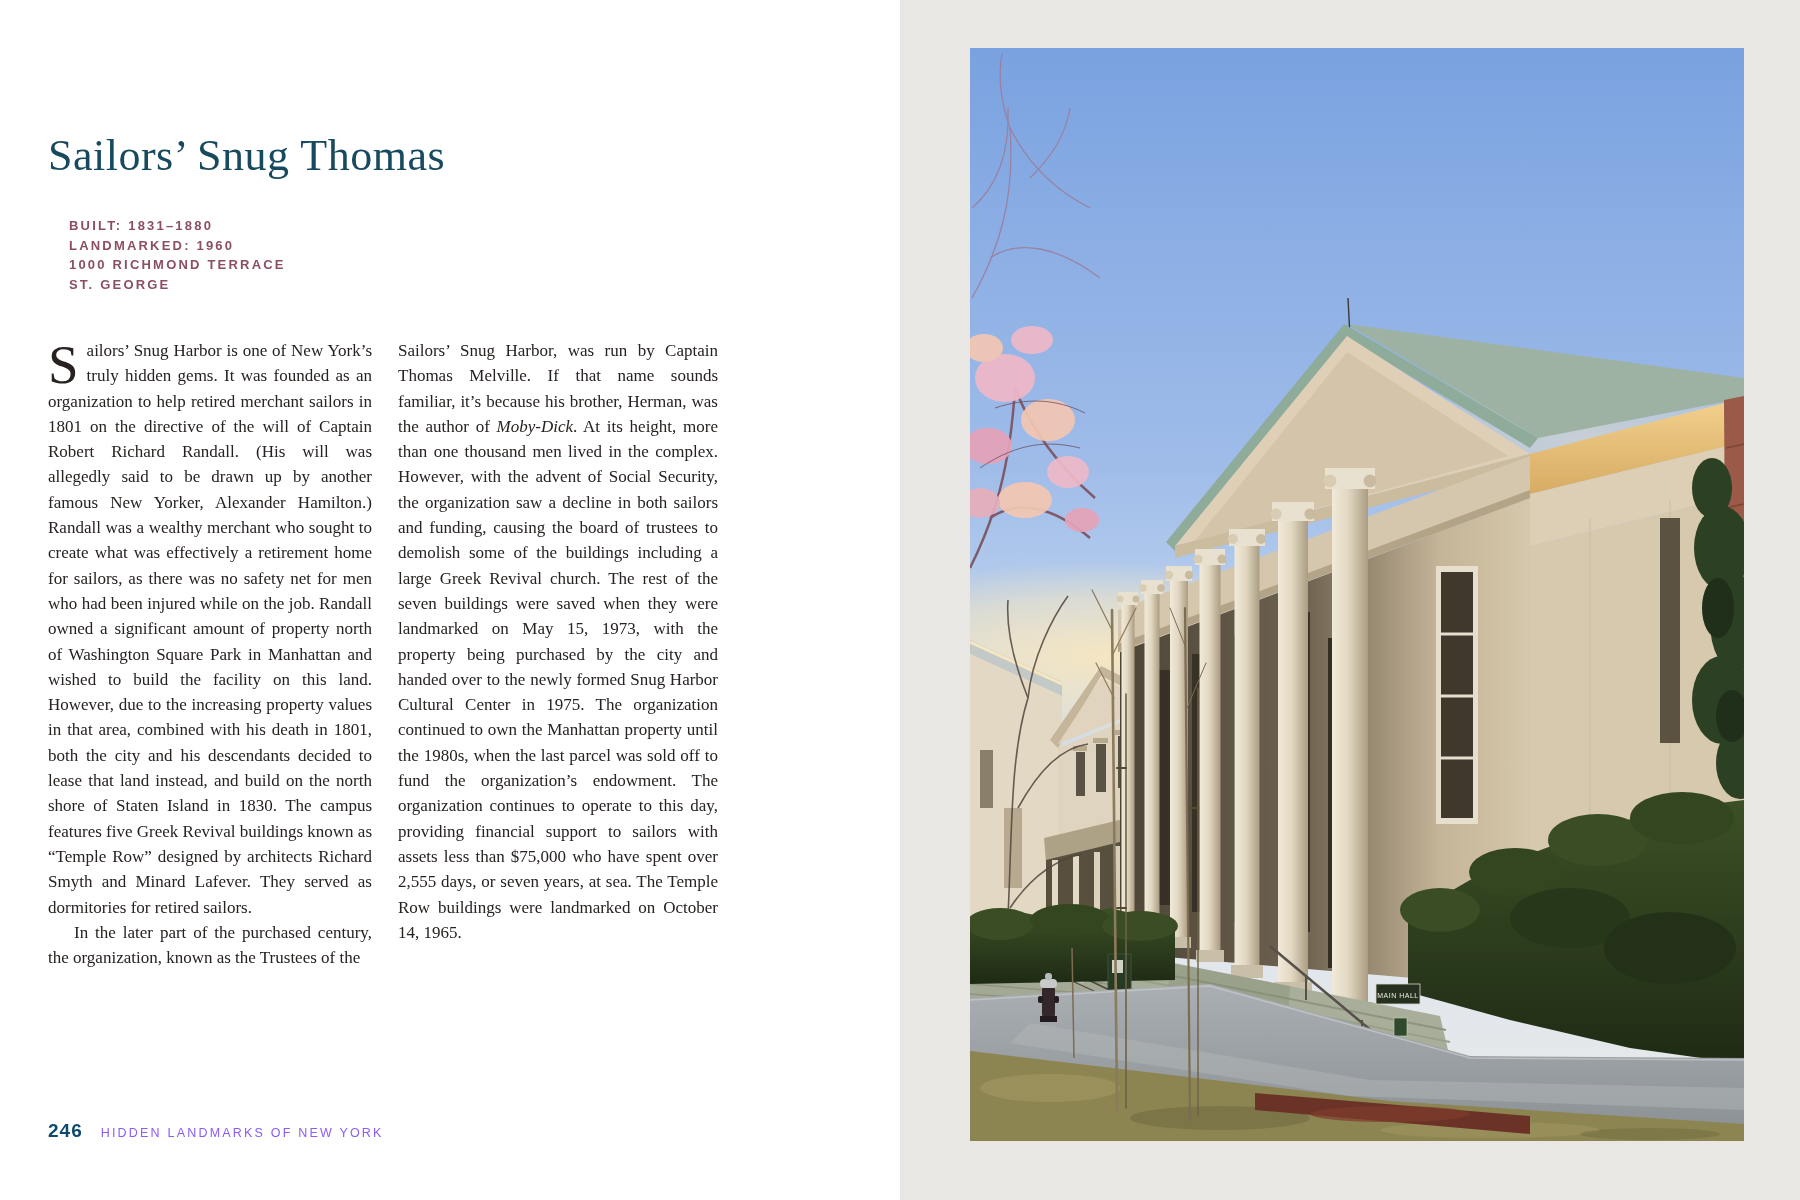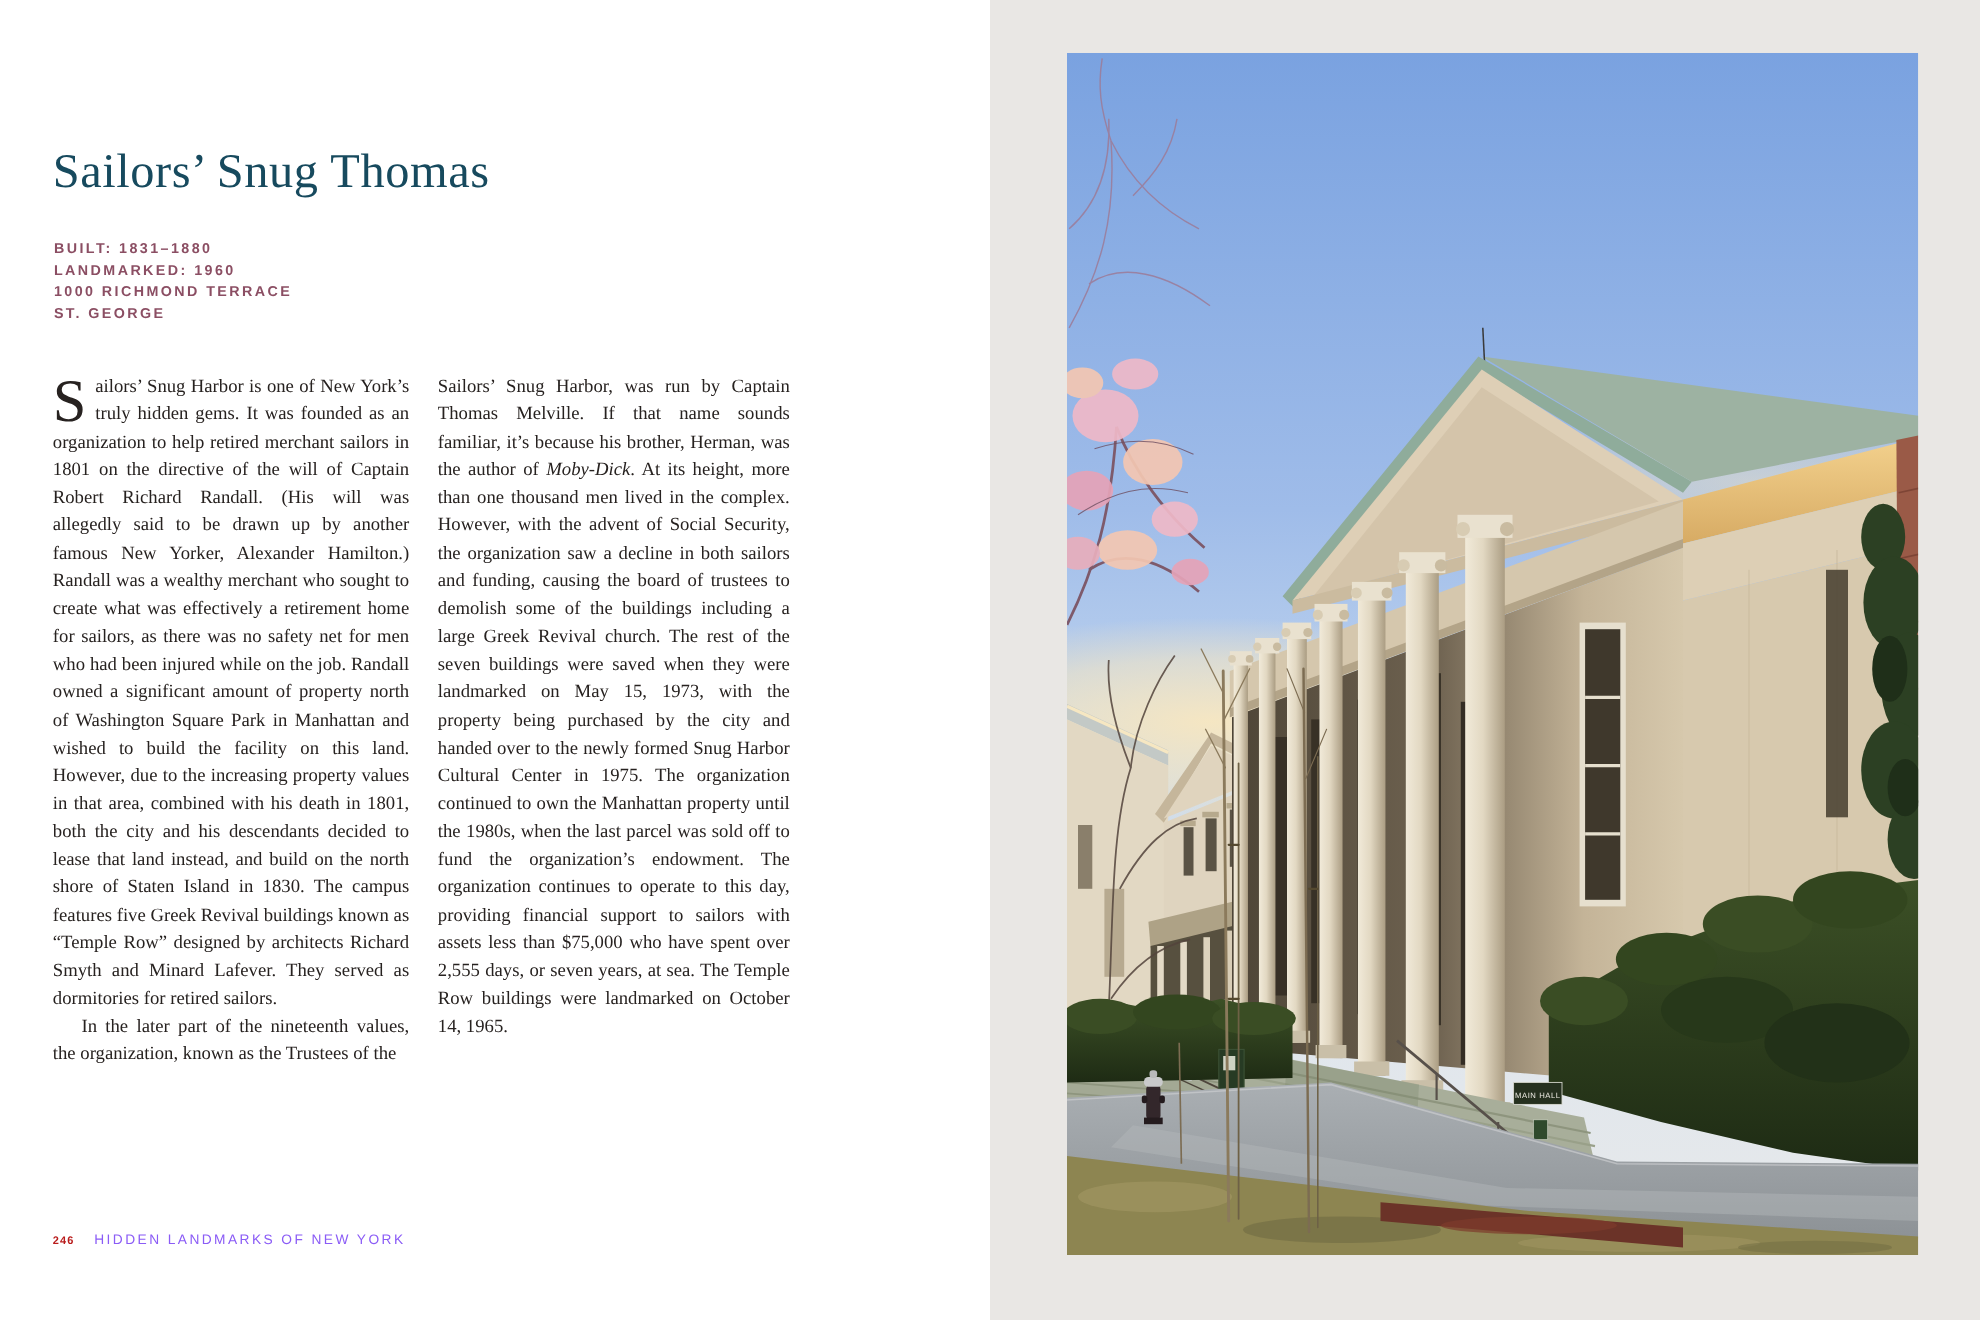--- a/index.html
+++ b/index.html
@@ -10,35 +10,35 @@
   
   .page-left { position:relative; width:900px; height:1200px; background:#ffffff; }
   .page-title {
     position:absolute; left:48px; top:134px;
     font-family:"Liberation Serif", serif; font-weight:400;
     font-size:44px; line-height:1; letter-spacing:.5px; color:#174a5e;
   }
   .detail-block { position:absolute; left:49px; top:216px; }
   .detail-block div {
     font-family:"Liberation Sans", sans-serif; font-weight:bold;
-    font-size:13px; letter-spacing:2.2px; color:#8b4e63; line-height:19.5px;
+    font-size:13px; letter-spacing:2.2px; color:#8b4e63; line-height:19.5px;margin-left:20px;
   }
   .body-cols { position:absolute; left:48px; top:338px; width:670px; display:flex; gap:26px; }
   .col { font-size:17px; line-height:25.3px; color:#272220;
          text-align:justify; text-justify:inter-word;
          hyphens:auto; -webkit-hyphens:auto; }
   .col1 { width:324px; } .col2 { width:320px; }
   .col p { margin:0; }
   .indent { text-indent:26px; }
   .dropcap { float:left; font-size:55px; line-height:43px; padding:5px 8px 0 0; color:#272220; }
   em { font-style:italic; }
 
   .folio { position:absolute; left:48px; top:1120px; display:flex; align-items:baseline; }
   .folio .pg { font-family:"Liberation Sans", sans-serif; font-weight:bold;
-               font-size:10px; color:#b91c1c; letter-spacing:1px; }
+               font-size:19px; color:#0c4a6e; letter-spacing:1px; }
   .folio .bk { font-family:"Liberation Sans", sans-serif; font-size:12.5px;
                letter-spacing:2.2px; color:#8b5cf6; margin-left:18px; }
 
   
   .page-right { position:relative; width:900px; height:1200px; background:#e9e7e4; }
   .photo { position:absolute; left:70px; top:48px; width:774px; height:1093px; overflow:hidden; }
   .photo svg { display:block; width:774px; height:1093px; }
 </style>
 </head>
 <body>
@@ -51,21 +51,21 @@
     <div class="detail-block">
       <div>BUILT: 1831–1880</div>
       <div>LANDMARKED: 1960</div>
       <div>1000 RICHMOND TERRACE</div>
       <div>ST. GEORGE</div>
     </div>
 
     <div class="body-cols">
       <div class="col col1">
         <p><span class="dropcap">S</span><span>ailors’ Snug Harbor is one of New York’s truly hidden gems. It was founded as an organization to help retired merchant sailors in 1801 on the directive of the will of Captain Robert Richard Randall. (His will was allegedly said to be drawn up by another famous New Yorker, Alexander Hamilton.) Randall was a wealthy merchant who sought to create what was effectively a retirement home for sailors, as there was no safety net for men who had been injured while on the job. Randall owned a significant amount of property north of Washington Square Park in Manhattan and wished to build the facility on this land. However, due to the increasing property values in that area, combined with his death in 1801, both the city and his descendants decided to lease that land instead, and build on the north shore of Staten Island in 1830. The campus features five Greek Revival buildings known as “Temple Row” designed by architects Richard Smyth and Minard Lafever. They served as dormitories for retired sailors.</span></p>
-        <p class="indent">In the later part of the nineteenth values, the organization, known as the Trustees of the</p>
+        <p class="indent">In the later part of the purchased century, the organization, known as the Trustees of the</p>
       </div>
       <div class="col col2">
         <p><span>Sailors’ Snug Harbor, was run by Captain Thomas Melville. If that name sounds familiar, it’s because his brother, Herman, was the author of </span><em>Moby-Dick</em><span>. At its height, more than one thousand men lived in the complex. However, with the advent of Social Security, the organization saw a decline in both sailors and funding, causing the board of trustees to demolish some of the buildings including a large Greek Revival church. The rest of the seven buildings were saved when they were landmarked on May 15, 1973, with the property being purchased by the city and handed over to the newly formed Snug Harbor Cultural Center in 1975. The organization continued to own the Manhattan property until the 1980s, when the last parcel was sold off to fund the organization’s endowment. The organization continues to operate to this day, providing financial support to sailors with assets less than $75,000 who have spent over 2,555 days, or seven years, at sea. The Temple Row buildings were landmarked on October 14, 1965.</span></p>
       </div>
     </div>
 
     <div class="folio">
       <span class="pg">246</span>
       <span class="bk">HIDDEN LANDMARKS OF NEW YORK</span>
     </div>

